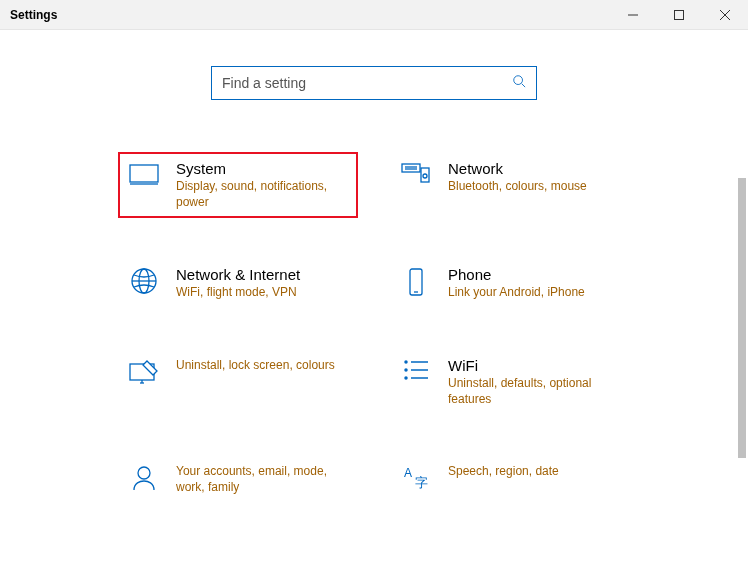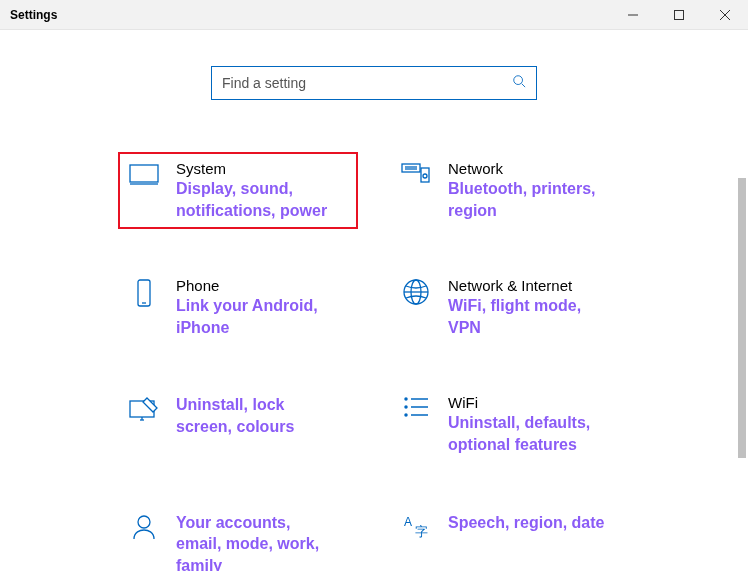--- a/index.html
+++ b/index.html
@@ -15,21 +15,21 @@
   .search { width: 326px; height: 34px; border: 1.5px solid #0067c0; display: flex; align-items: center; padding: 0 10px; }
   .search input { border: none; outline: none; flex: 1; font-size: 14px; color: #555; background: transparent; }
   .search input::placeholder { color: #555; }
   .search .sicon { color: #0067c0; }
   .grid { display: grid; grid-template-columns: 240px 240px; column-gap: 32px; row-gap: 40px; width: 512px; margin: 52px auto 0 auto; }
   .tile { display: flex; align-items: flex-start; padding: 8px 20px 8px 8px; position: relative; cursor: pointer;}
   .tile.highlight { outline: 2.5px solid #e81123; outline-offset: -2px; }
   .tile .ticon { width: 36px; display: flex; justify-content: center; padding-top: 2px; color: #0067c0; flex-shrink: 0;}
   .tile .text { margin-left: 14px; }
   .tile .ttitle { font-size: 15px; color: #000; margin-bottom: 1px; }
-  .tile .tdesc { font-size: 16px; color: #8b5cf6; line-height: 1.35; max-width: 170px; font-weight: bold; }
+  .tile .tdesc { font-size: 12px; color: #a16207; line-height: 1.35; max-width: 170px; }
   .scrollbar { position: absolute; right: 1px; top: 30px; width: 14px; height: calc(100% - 30px); background: transparent; }
   .scroll-thumb { position: absolute; right: 1px; top: 118px; width: 8px; height: 280px; background: #c0c0c0; border-radius: 0; }
 </style>
 </head>
 <body>
 
 <div class="window">
   <div class="titlebar">
     <div class="title">Settings</div>
     <div class="controls">
@@ -85,50 +85,50 @@
           <svg width="30" height="24" viewBox="0 0 30 24" fill="none" stroke="#0067c0" stroke-width="1.3">
               <rect x="1" y="2" width="18" height="8"></rect>
               <rect x="20" y="6" width="8" height="14"></rect>
               <circle cx="24" cy="14" r="2"></circle>
               <line x1="4" y1="5" x2="16" y2="5"></line>
               <line x1="4" y1="7" x2="16" y2="7"></line>
             </svg>
         </div>
         <div class="text">
           <div class="ttitle">Network</div>
-          <div class="tdesc">Bluetooth, printers, region</div>
-        </div>
-      </div>
-
-      <div class="tile">
-        <div class="ticon">
-          <svg width="18" height="28" viewBox="0 0 18 28" fill="none" stroke="#0067c0" stroke-width="1.3">
-              <rect x="3" y="1" width="12" height="26" rx="2"></rect>
-              <line x1="7" y1="24" x2="11" y2="24"></line>
-            </svg>
-        </div>
-        <div class="text">
-          <div class="ttitle">Phone</div>
-          <div class="tdesc">Link your Android, iPhone</div>
+          <div class="tdesc">Bluetooth, colours, mouse</div>
         </div>
       </div>
 
       <div class="tile">
         <div class="ticon">
           <svg width="26" height="26" viewBox="0 0 26 26" fill="none" stroke="#0067c0" stroke-width="1.3">
               <circle cx="13" cy="13" r="12"></circle>
               <ellipse cx="13" cy="13" rx="5" ry="12"></ellipse>
               <line x1="1" y1="13" x2="25" y2="13"></line>
               <path d="M3 7 Q13 11 23 7"></path>
               <path d="M3 19 Q13 15 23 19"></path>
             </svg>
         </div>
         <div class="text">
           <div class="ttitle">Network &amp; Internet</div>
           <div class="tdesc">WiFi, flight mode, VPN</div>
+        </div>
+      </div>
+
+      <div class="tile">
+        <div class="ticon">
+          <svg width="18" height="28" viewBox="0 0 18 28" fill="none" stroke="#0067c0" stroke-width="1.3">
+              <rect x="3" y="1" width="12" height="26" rx="2"></rect>
+              <line x1="7" y1="24" x2="11" y2="24"></line>
+            </svg>
+        </div>
+        <div class="text">
+          <div class="ttitle">Phone</div>
+          <div class="tdesc">Link your Android, iPhone</div>
         </div>
       </div>
 
       <div class="tile">
         <div class="ticon">
           <svg width="30" height="26" viewBox="0 0 30 26" fill="none" stroke="#0067c0" stroke-width="1.3">
               <rect x="1" y="5" width="24" height="16"></rect>
               <line x1="11" y1="24" x2="15" y2="24"></line>
               <line x1="13" y1="21" x2="13" y2="24"></line>
               <path d="M18 2 L28 12 L24 16 L14 6 Z" fill="#fff"></path>

